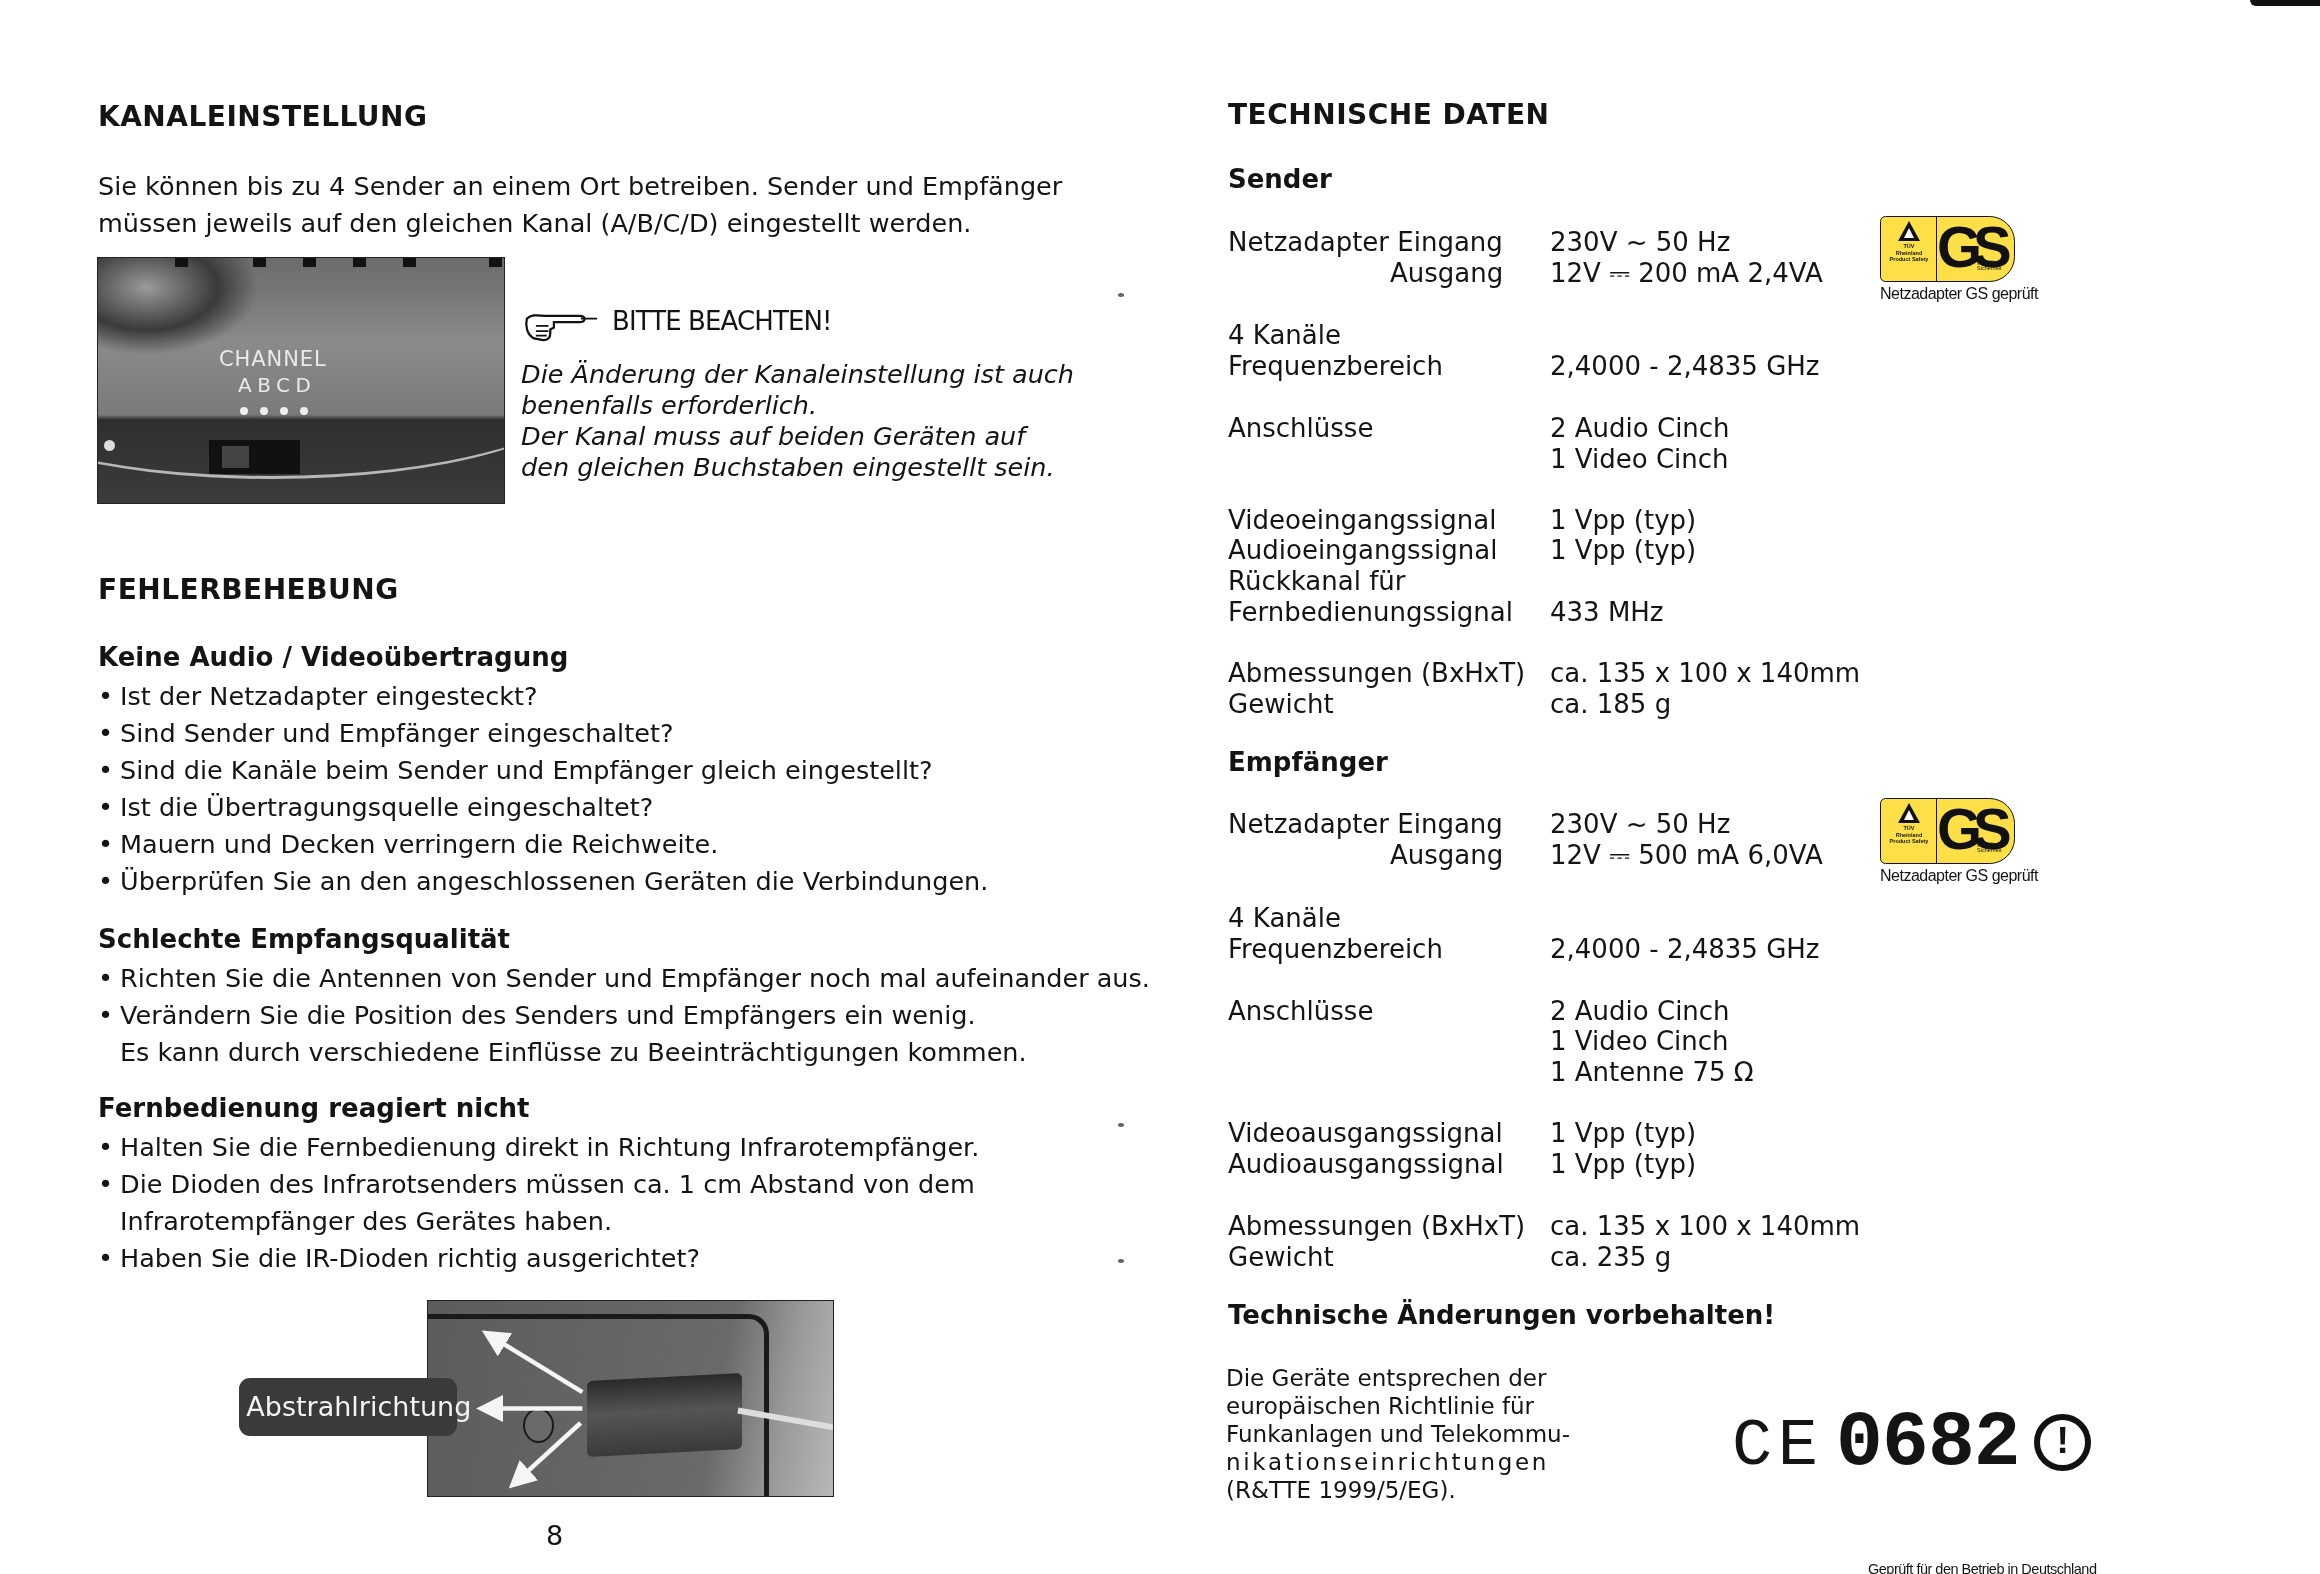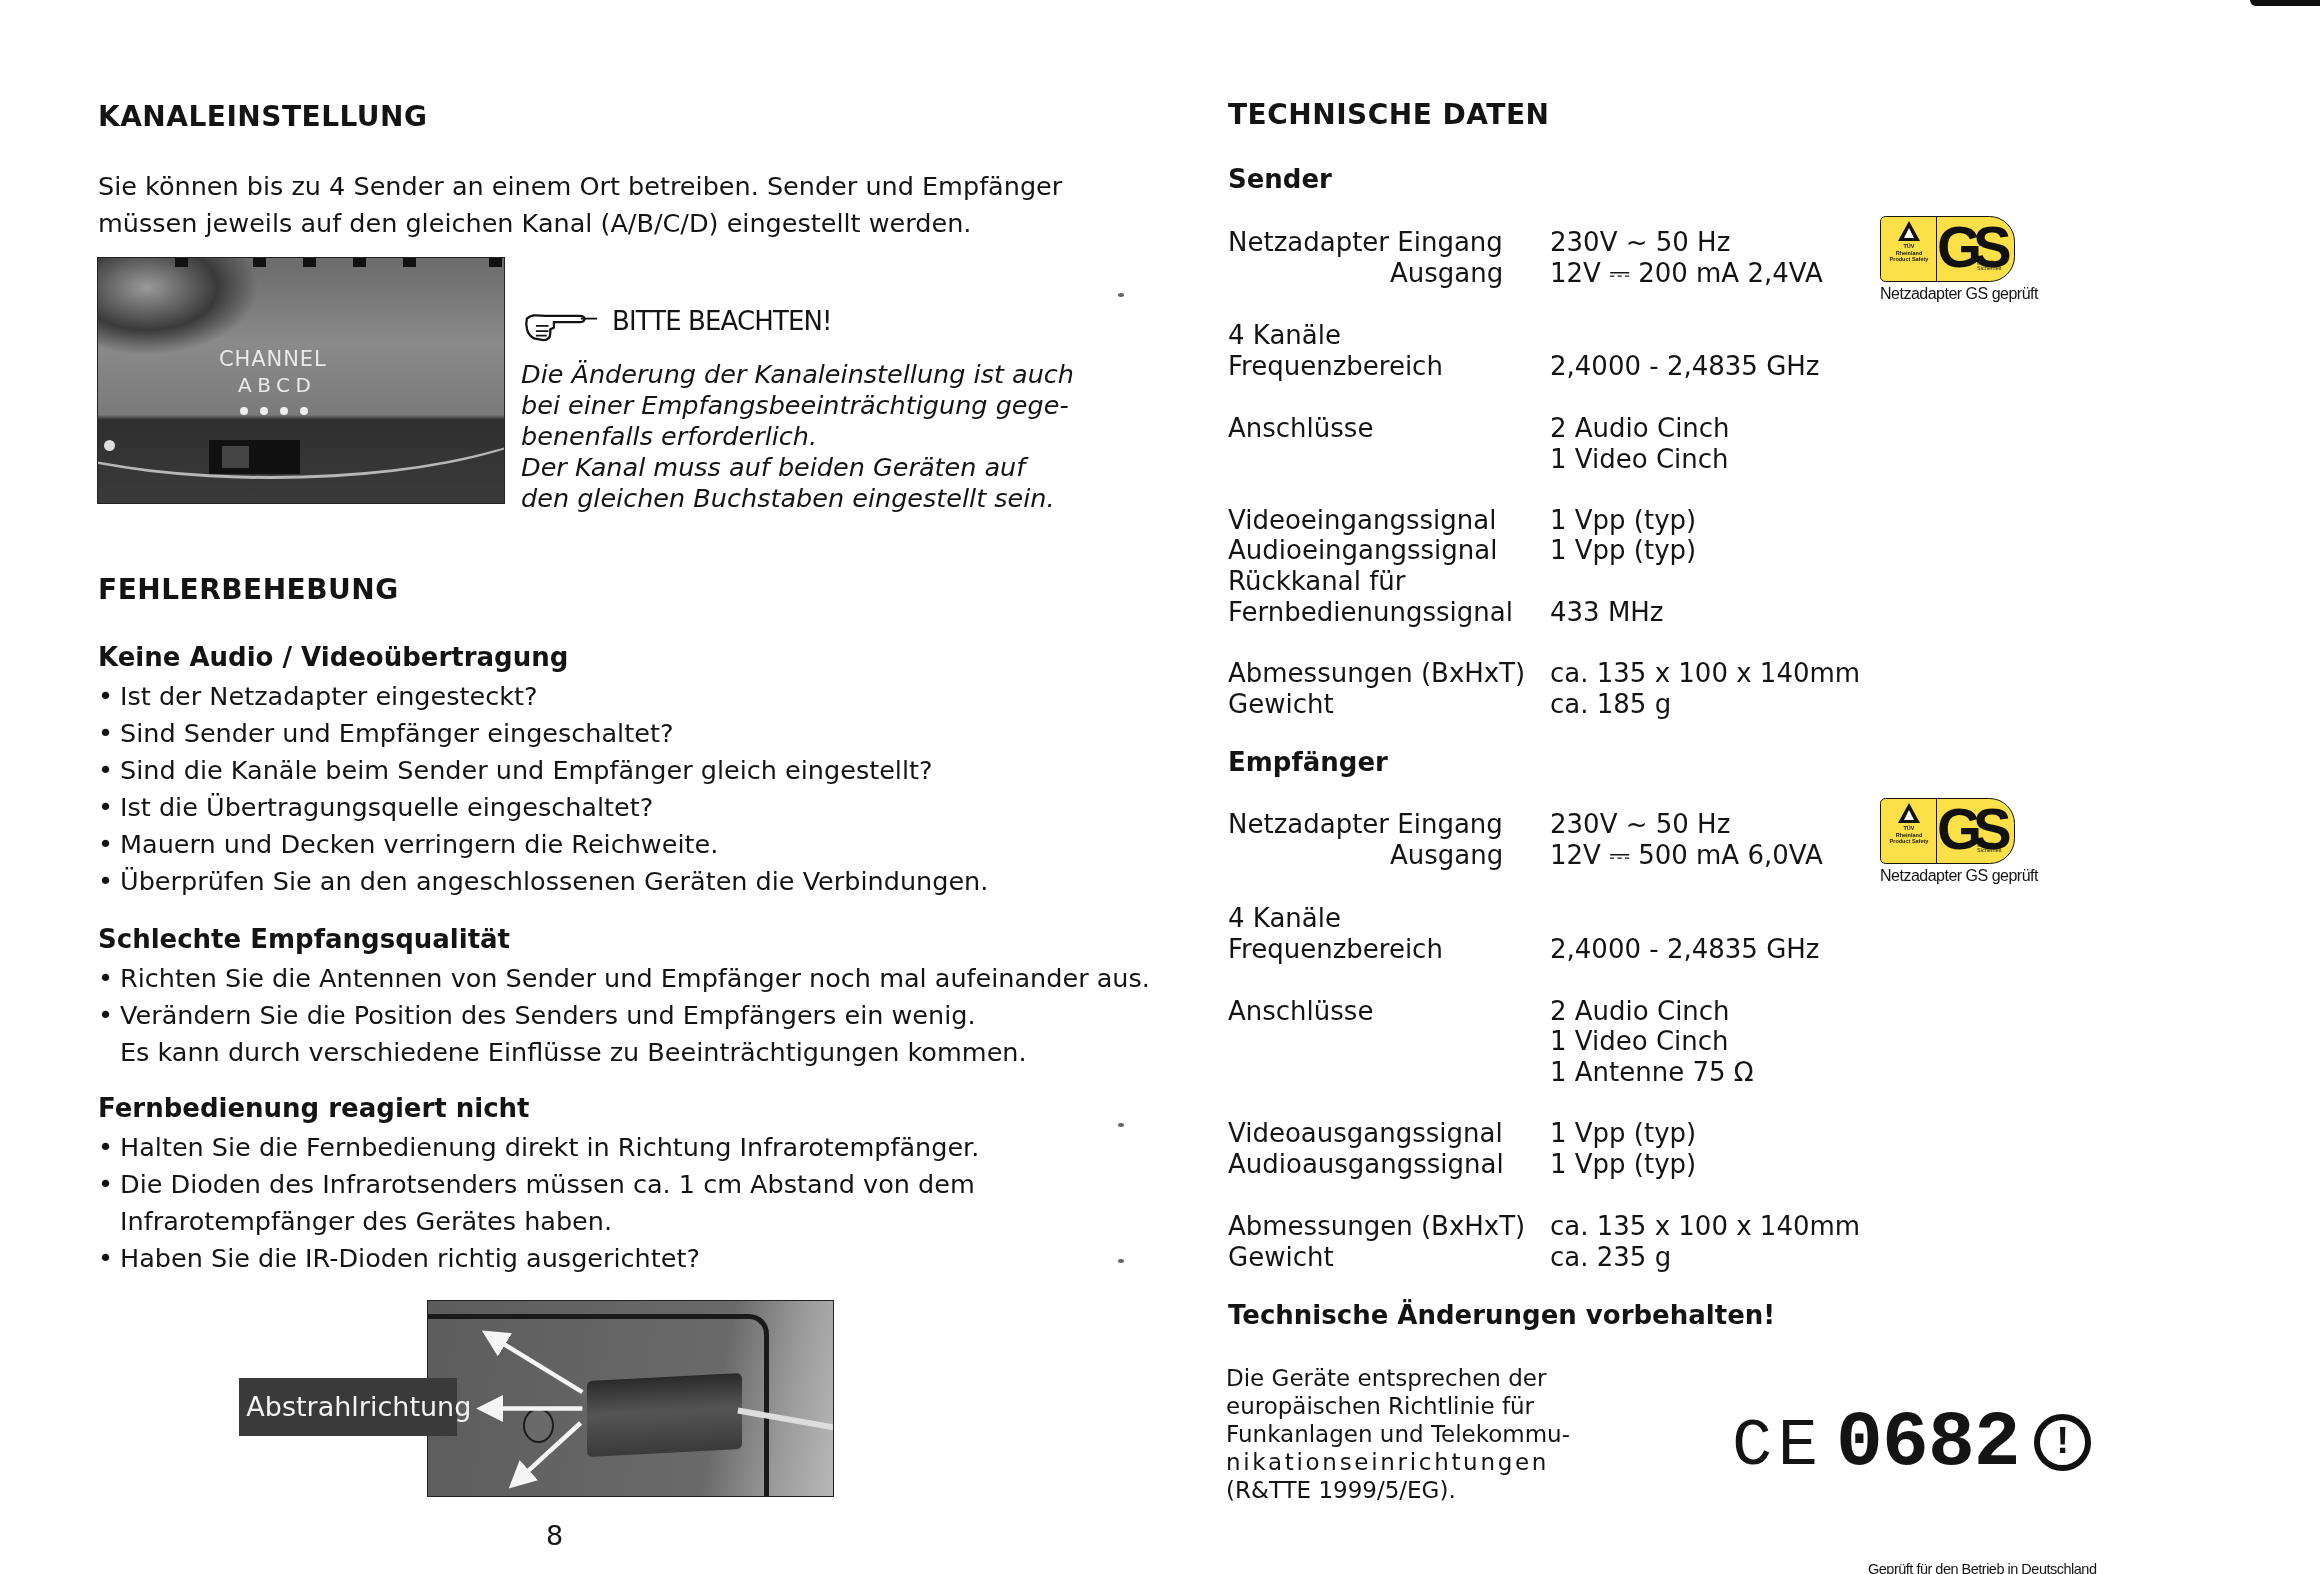--- a/index.html
+++ b/index.html
@@ -48,21 +48,21 @@
     border: 1.8px solid #222; overflow: hidden;
   }
   .photo2 .edge { position: absolute; left: 0; top: 12.7px; width: 336px; height: 182px; border-top: 5.5px solid #1a1a1a; border-right: 5.5px solid #1a1a1a; border-radius: 0 20px 0 0; }
   .photo2 .box { position: absolute; left: 159px; top: 76px; width: 155px; height: 76px; background: linear-gradient(180deg,#2a2a2a,#555 45%,#3a3a3a); border-radius: 5.5px; transform: skewY(-3deg); }
   .photo2 .cable { position: absolute; left: 309px; top: 116px; width: 109px; height: 6.4px; background: #ddd; transform: rotate(10deg); }
   .photo2 .ring { position: absolute; left: 95px; top: 107px; width: 27px; height: 31px; border-radius: 50%; border: 2.7px solid #1a1a1a; background: #6a6a6a; }
   .photo2 svg { position: absolute; left: 0; top: 0; }
   .abstrahl {
     left: 239px; top: 1378px; width: 218px; height: 58px;
     background: #3a3a3a; color: #f3f3f3; font-size: 27px; line-height: 58px;
-    padding-left: 7.3px; white-space: nowrap; box-sizing: border-box;
+    padding-left: 7.3px; white-space: nowrap; box-sizing: border-box; border-radius: 11px;
   }
 
   
   .hand { left: 523px; top: 306px; width: 78px; height: 36px; }
 
   
   .spec-row { position: absolute; font-size: 26px; line-height: 31px; white-space: nowrap; }
   .spec-label { position: absolute; left: 1228px; }
   .spec-val { position: absolute; left: 1550px; }
 
@@ -118,21 +118,20 @@
 
 <svg class="abs hand" viewBox="0 0 86 40">
   <path d="M4 14 C2 22 4 32 12 36 L22 38 C28 38 30 34 30 30 L30 26 L34 24 L34 18 L62 18 C70 18 70 11 62 11 L26 11 C18 11 10 8 4 14 Z" fill="none" stroke="#111" stroke-width="2.5"></path>
   <path d="M14 22 L28 22 M14 28 L28 28 M14 33 L26 33" stroke="#111" stroke-width="2"></path>
   <path d="M64 14 L82 14" stroke="#111" stroke-width="2"></path>
 </svg>
 <div class="abs" style="left:612px; top:306px; font-size:26px; letter-spacing:-0.9px;">BITTE BEACHTEN!</div>
 
 <div class="abs" style="left:521px; top:359px; font-size:25.5px; line-height:31px; white-space:nowrap;font-style:italic;">
   <div>Die Änderung der Kanaleinstellung ist auch</div>
-  <div>bei einer Empfangsbeeinträchtigung gege-</div>
   <div>benenfalls erforderlich.</div>
   <div>Der Kanal muss auf beiden Geräten auf</div>
   <div>den gleichen Buchstaben eingestellt sein.</div>
 </div>
 
 <div class="abs h1" style="left:98px; top:573px;">FEHLERBEHEBUNG</div>
 
 <div class="abs h2" style="left:98px; top:642px;">Keine Audio / Videoübertragung</div>
 <div class="abs txt" style="left:98px; top:678px;">
   <div class="bul">Ist der Netzadapter eingesteckt?</div>

